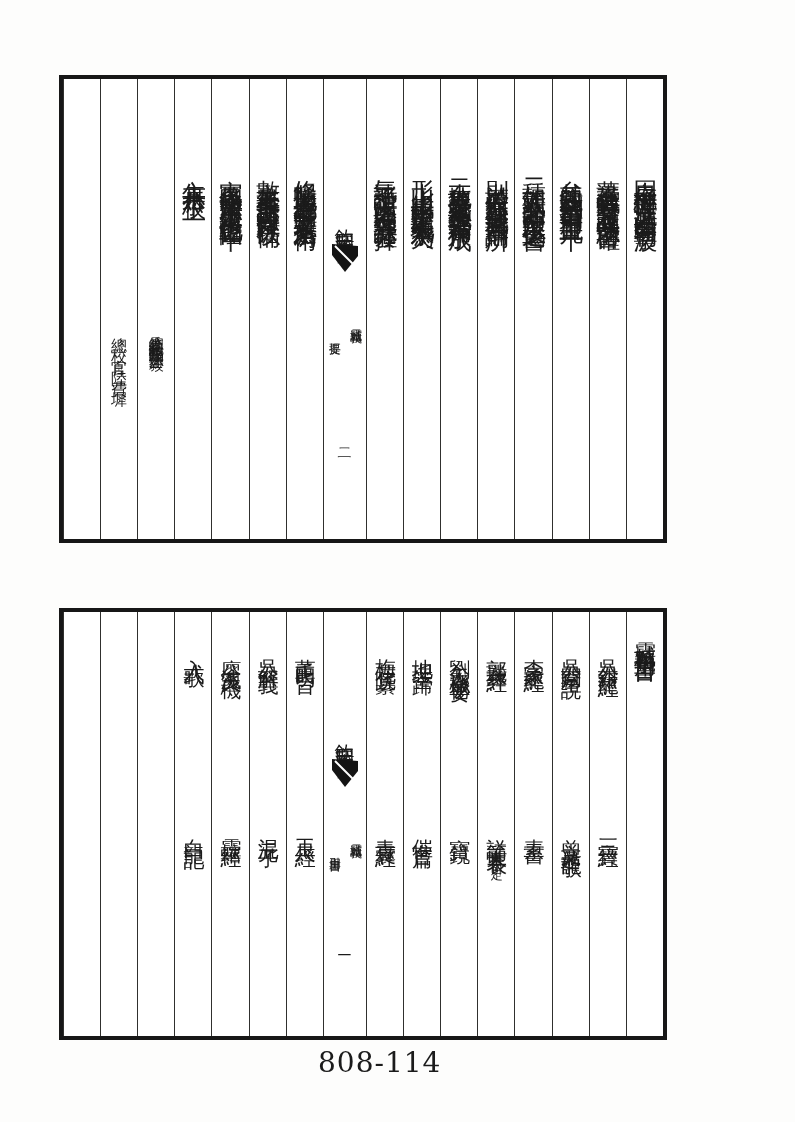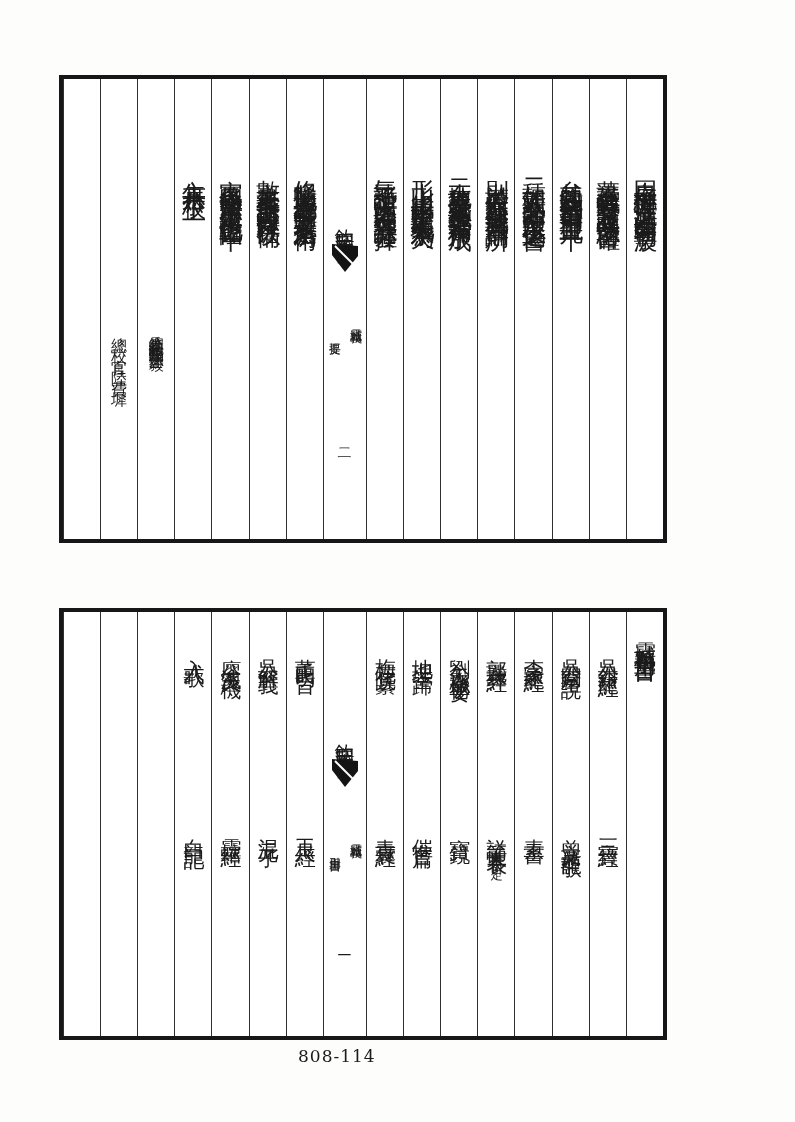--- a/index.html
+++ b/index.html
@@ -45,22 +45,22 @@
   .e-top,.e-bot{
     position:absolute;left:50%;transform:translateX(-50%);
     writing-mode:vertical-rl;text-orientation:upright;
     font-size:21px;letter-spacing:5px;line-height:37px;white-space:nowrap;
   }
   .e-top{top:30px;}
   .e-bot{top:210px;}
   .note{font-size:12px;letter-spacing:4px;}
   
   .footer-number{
-    position:absolute;left:298px;top:1046px;
-    font-size:17px;letter-spacing:1px;
+    position:absolute;left:318px;top:1046px;
+    font-size:28px;letter-spacing:1px;
   }
 </style>
 </head>
 <body>
 
 <section class="page page-top">
 
   <div class="col">
       <span class="vt body-text">因皇極經世而推演之其法出自明初寧波</span>
     </div>

